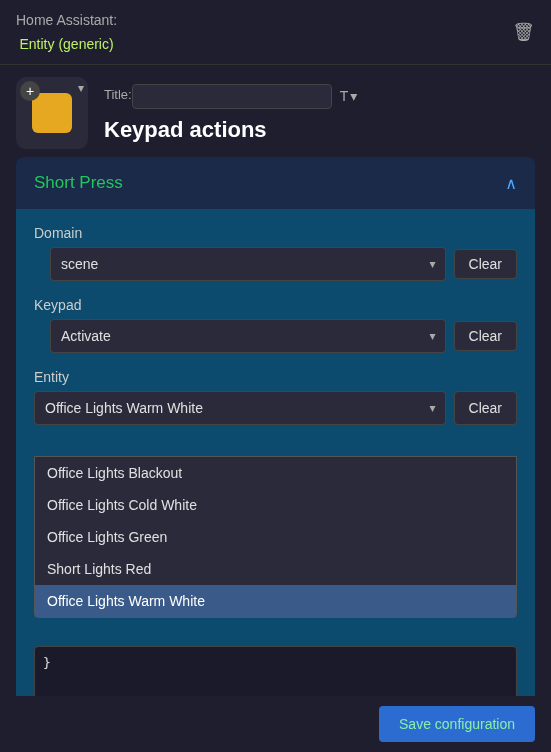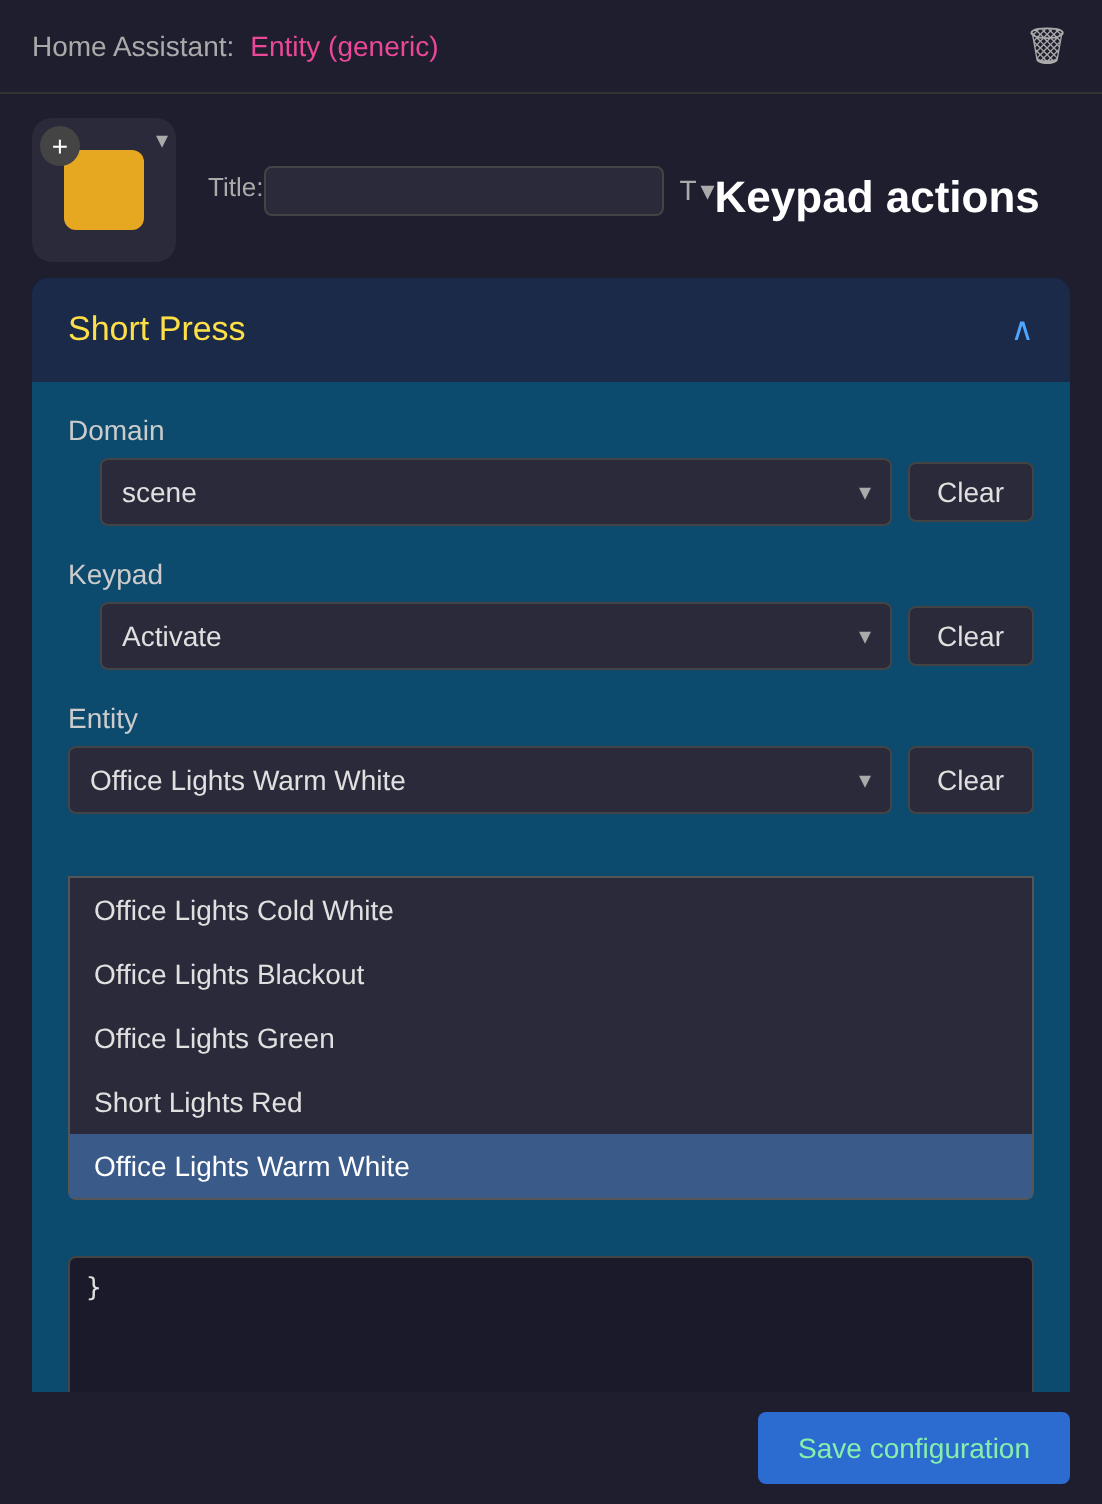--- a/index.html
+++ b/index.html
@@ -19,28 +19,29 @@
       align-items: center;
       justify-content: space-between;
       padding: 12px 16px;
       background: #1e1e2e;
       border-bottom: 1px solid #333;
     }
     .header-left {
       display: flex;
       align-items: center;
       gap: 8px;
+      flex-direction: column;
     }
     .header-brand {
       font-size: 14px;
       color: #aaa;
     }
     .header-entity {
       font-size: 14px;
-      color: #ec4899;
+      color: #bef264;
     }
     .trash-icon {
       color: #aaa;
       font-size: 18px;
       cursor: pointer;
     }
 
     
     .icon-title-row {
       display: flex;
@@ -82,21 +83,21 @@
       color: #aaa;
     }
     .icon-square {
       width: 40px;
       height: 40px;
       background: #e6a820;
       border-radius: 6px;
     }
     .title-area {
       display: flex;
-      flex-direction: row;
+      flex-direction: column;
     }
     .title-label {
       font-size: 13px;
       color: #aaa;
       margin-bottom: 4px;
     }
     .title-input {
       background: #2a2a3a;
       border: 1px solid #444;
       border-radius: 4px;
@@ -150,21 +151,21 @@
       cursor: pointer;
       border-radius: 8px;
     }
     .section-header.expanded {
       border-radius: 8px 8px 0 0;
       background: #1a2a48;
     }
     .section-title {
       font-size: 17px;
       font-weight: 500;
-      color: #fde047;
+      color: #22c55e;
     }
     .section-chevron {
       font-size: 16px;
       color: #4da6ff;
     }
     .section-body {
       padding: 16px 18px;
       background: #0c4a6e;
       border-radius: 0 0 8px 8px;
       position: relative;
@@ -385,22 +386,22 @@
             <div class="select-wrapper">
               <select class="field-select">
                 <option>Office Lights Warm White</option>
               </select>
               <span class="select-chevron">▾</span>
             </div>
             <button class="clear-btn">Clear</button>
           </div>
 
           <div class="dropdown-list">
+            <div class="dropdown-item">Office Lights Blackout</div>
             <div class="dropdown-item">Office Lights Cold White</div>
-            <div class="dropdown-item">Office Lights Blackout</div>
             <div class="dropdown-item">Office Lights Green</div>
             <div class="dropdown-item">Short Lights Red</div>
             <div class="dropdown-item selected">Office Lights Warm White</div>
           </div>
         </div>
       </div>
 
       
       <textarea class="code-area" style="">}</textarea>
 

